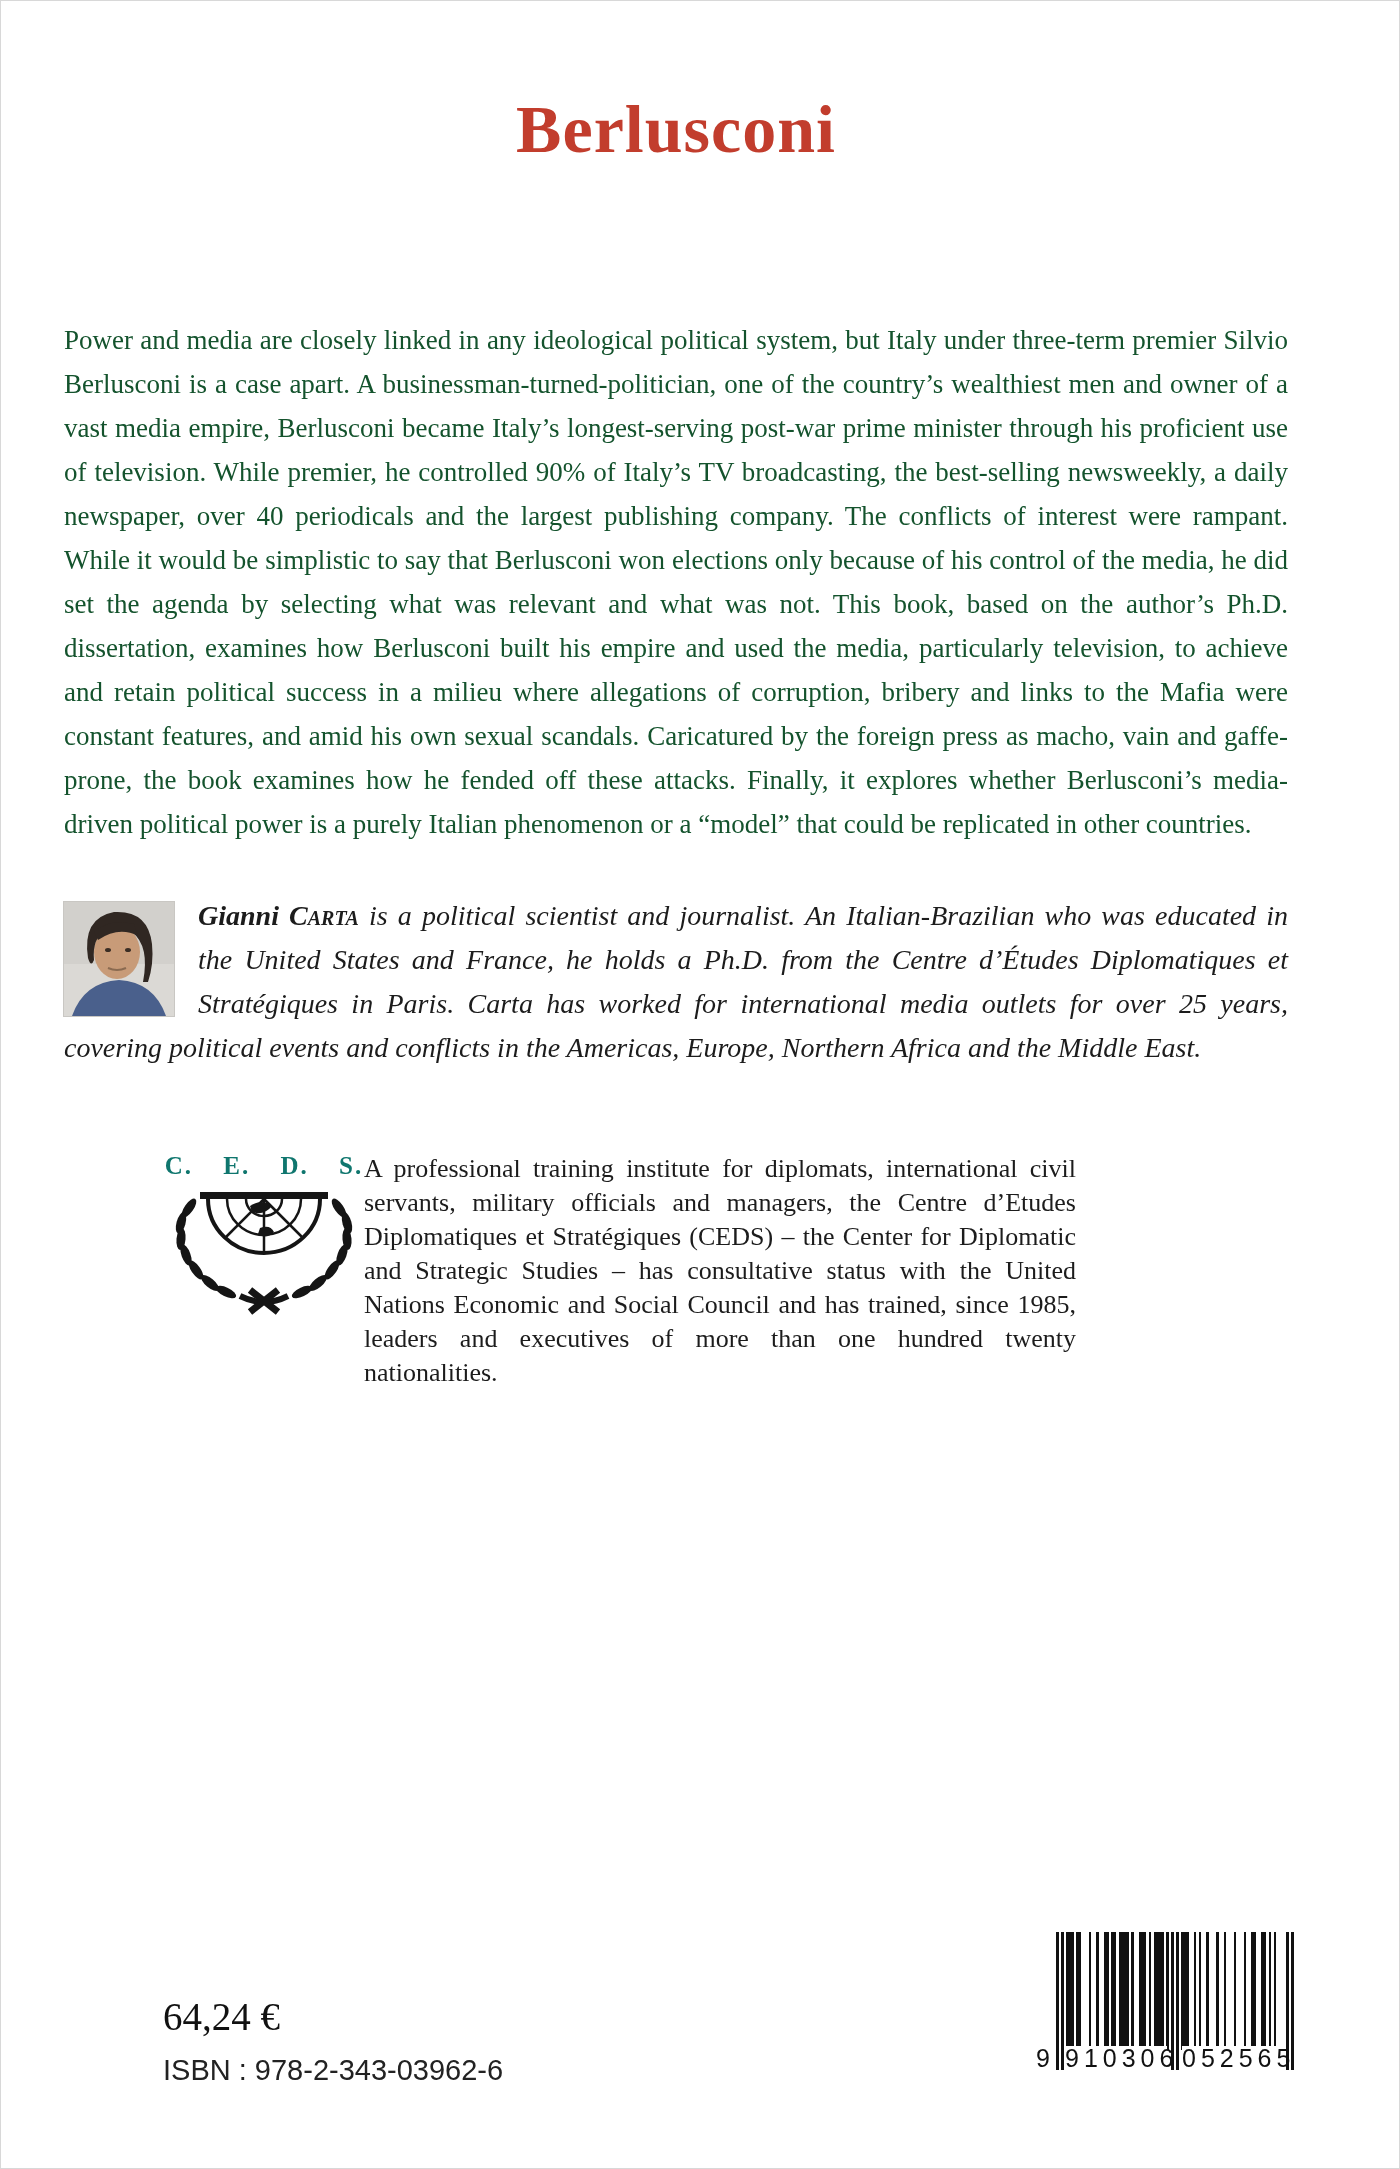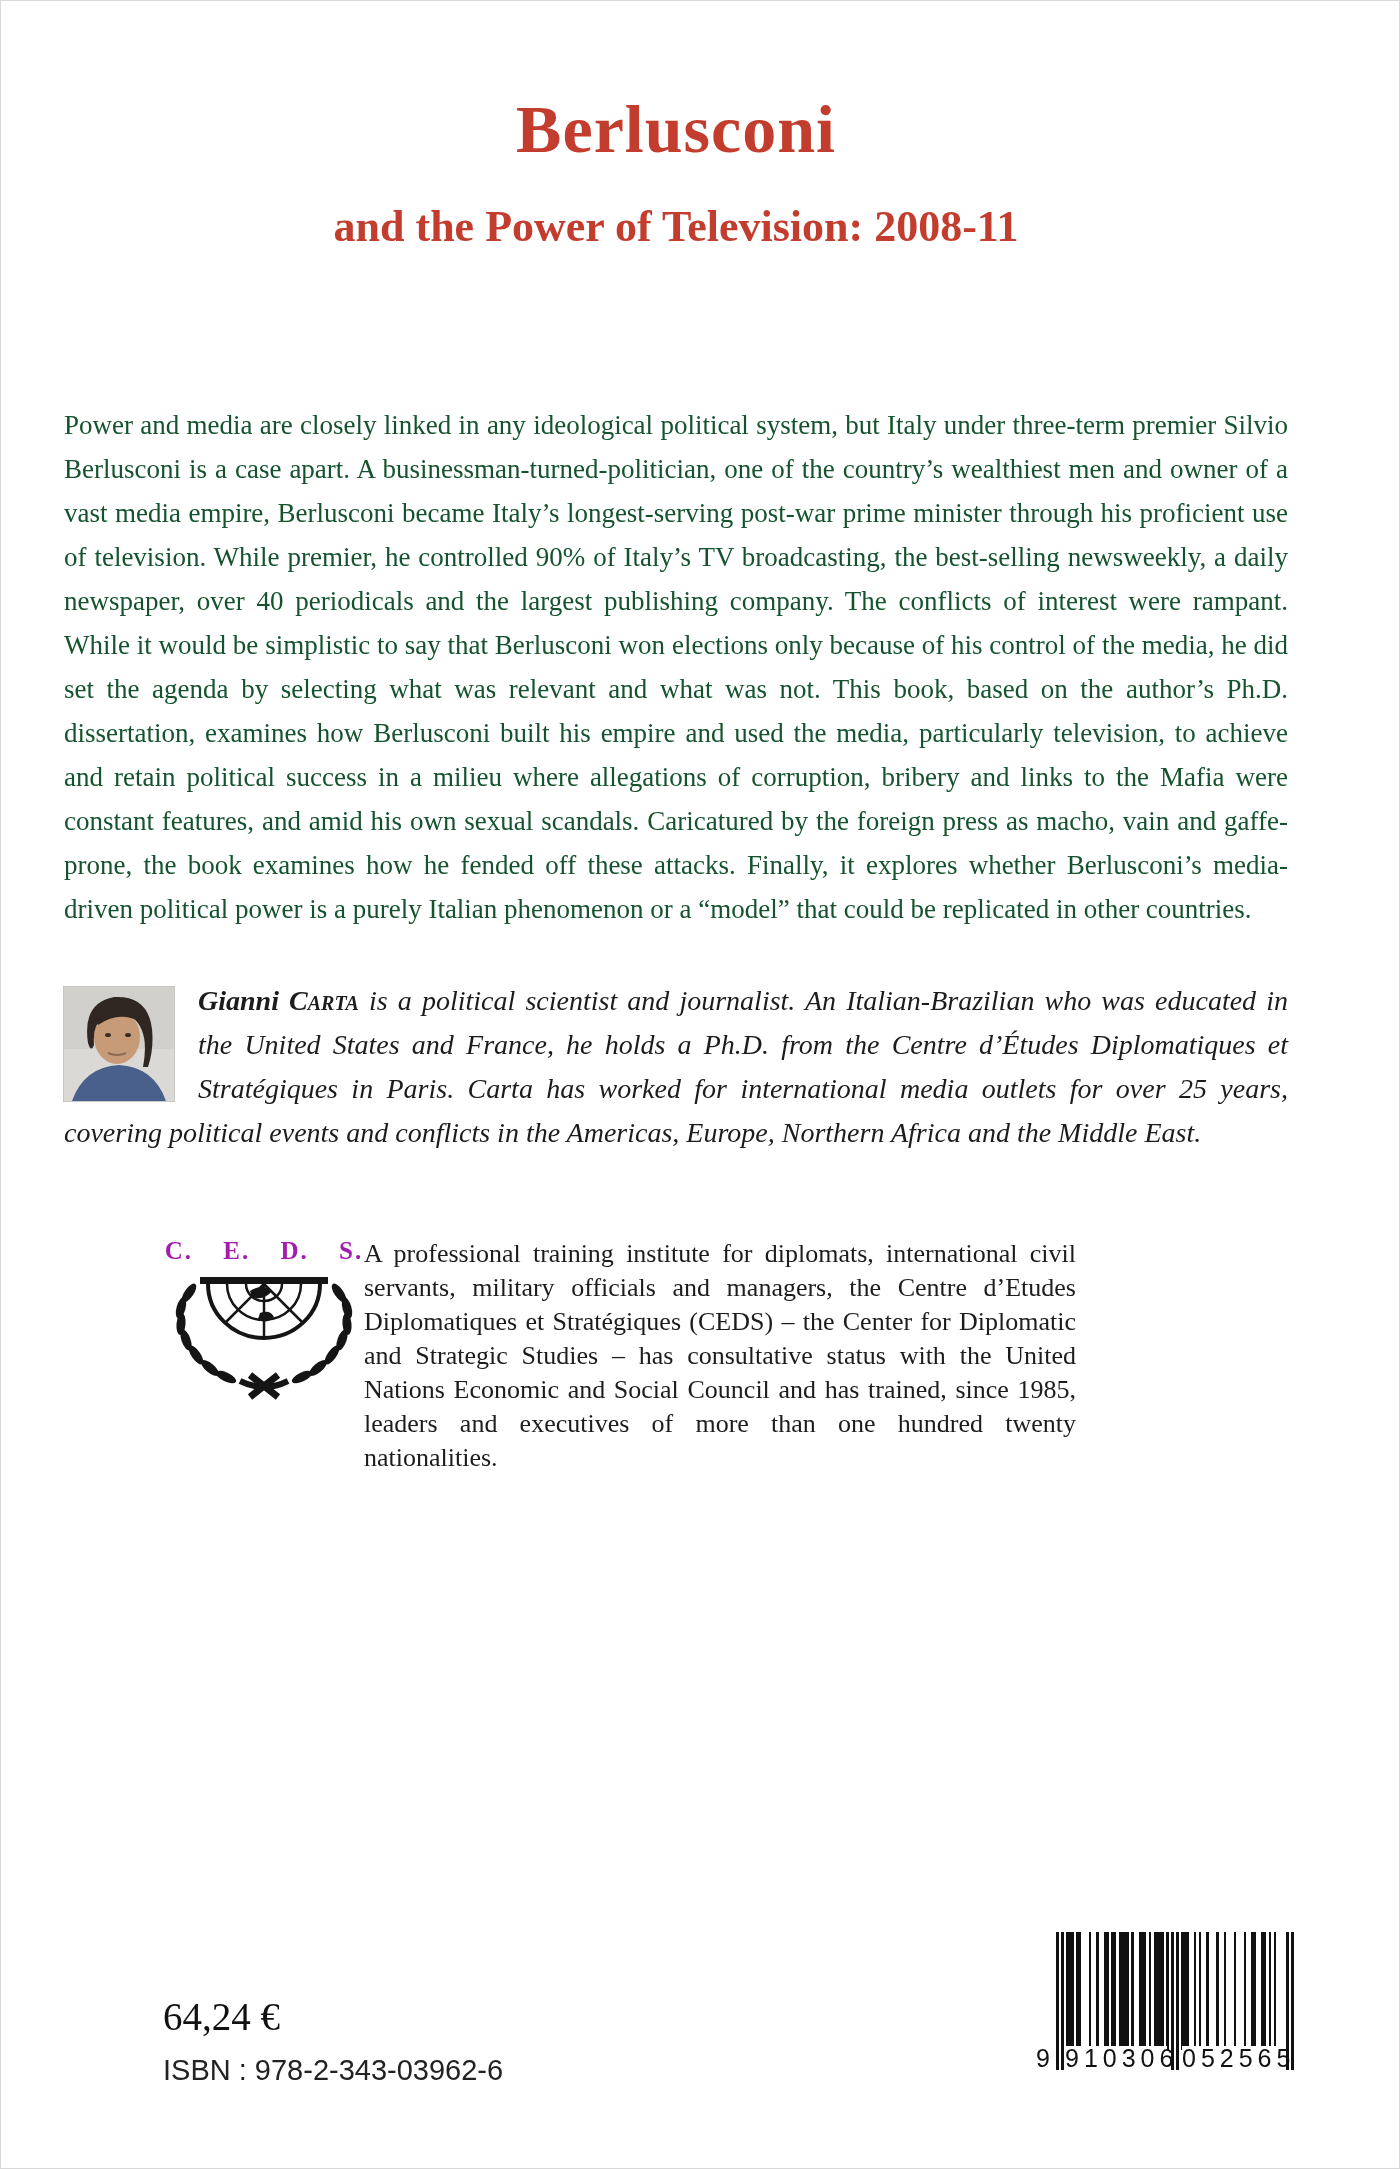--- a/index.html
+++ b/index.html
@@ -64,21 +64,21 @@
     margin-left:100px;
     width:200px;
     flex:0 0 auto;
     text-align:center;
   }
   .ceds-logo .ceds-letters{
     font-weight:bold;
     font-size:25px;
     letter-spacing:2px;
     word-spacing:22px;
-    color:#a21caf;
+    color:#0f766e;
     margin-bottom:6px;
     font-style:normal;
   }
   .ceds-text{
     margin-left:40px;
     width:712px;
     font-size:26px;
     line-height:34px;
     text-align:justify;
     color:#1c1c1c;
@@ -129,21 +129,20 @@
   .barcode .d-mid{left:9px;width:102px;text-align:center;letter-spacing:5px;}
   .barcode .d-right{left:126px;width:102px;text-align:center;letter-spacing:5px;}
 </style>
 </head>
 <body>
 
 <div class="page">
   <div class="content">
 
     <h1 class="book-title">Berlusconi</h1>
-    <h2 class="book-subtitle">and the Power of Television: 2008-11</h2>
 
     <p class="synopsis">Power and media are closely linked in any ideological political system, but Italy under three-term premier Silvio Berlusconi is a case apart. A businessman-turned-politician, one of the country’s wealthiest men and owner of a vast media empire, Berlusconi became Italy’s longest-serving post-war prime minister through his proficient use of television. While premier, he controlled 90% of Italy’s TV broadcasting, the best-selling newsweekly, a daily newspaper, over 40 periodicals and the largest publishing company. The conflicts of interest were rampant. While it would be simplistic to say that Berlusconi won elections only because of his control of the media, he did set the agenda by selecting what was relevant and what was not. This book, based on the author’s Ph.D. dissertation, examines how Berlusconi built his empire and used the media, particularly television, to achieve and retain political success in a milieu where allegations of corruption, bribery and links to the Mafia were constant features, and amid his own sexual scandals. Caricatured by the foreign press as macho, vain and gaffe-prone, the book examines how he fended off these attacks. Finally, it explores whether Berlusconi’s media-driven political power is a purely Italian phenomenon or a “model” that could be replicated in other countries.</p>
 
     <div class="bio">
       <span class="photo">
         <svg viewBox="0 0 110 114" width="110" height="114">
           <rect width="110" height="114" fill="#dbd9d5"></rect>
           <rect width="110" height="62" fill="#d2d0cc"></rect>
           <path d="M8 114 Q20 80 55 78 Q90 80 102 114 Z" fill="#4a608c"></path>
           <ellipse cx="53" cy="50" rx="23" ry="27" fill="#c89b78"></ellipse>

